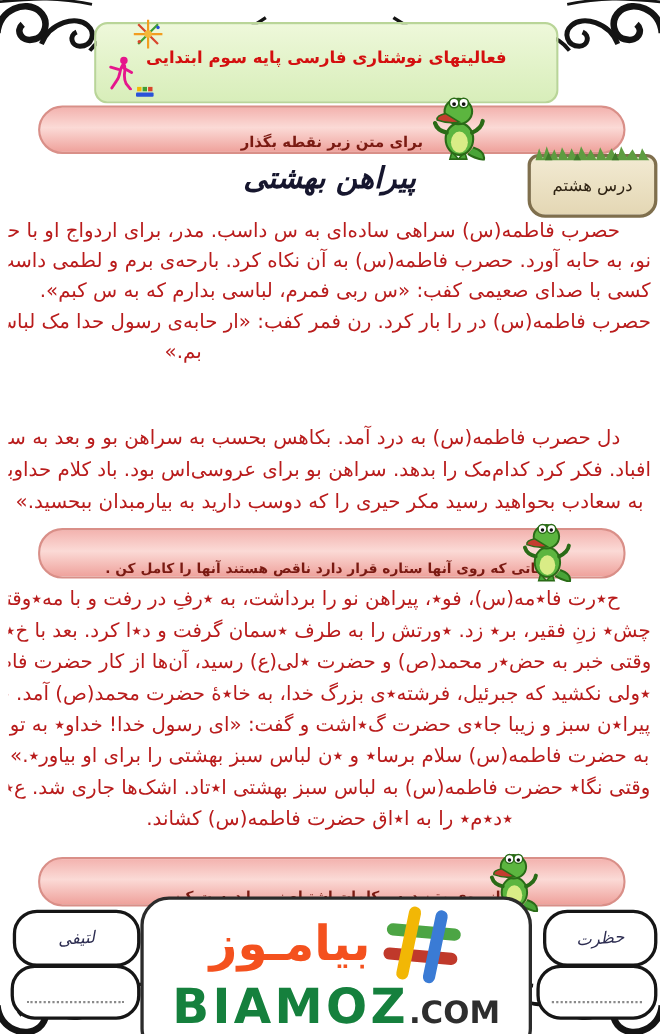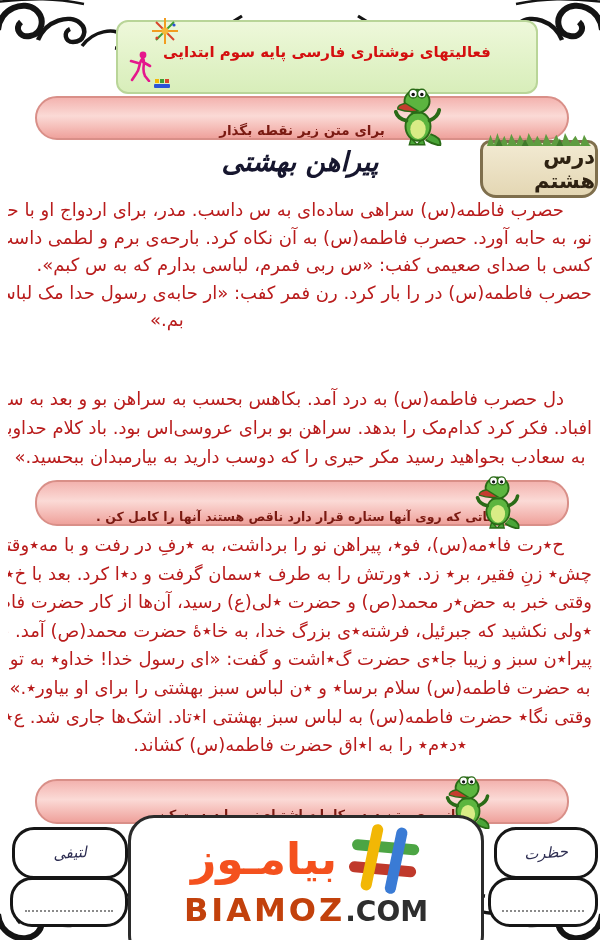--- a/index.html
+++ b/index.html
@@ -12,21 +12,21 @@
   .flourish{position:absolute; width:250px; height:62px; z-index:1;}
   .fl-tl{top:-4px; left:-6px;}
   .fl-tr{top:-4px; right:-6px; transform:scaleX(-1);}
   .fl-bl{bottom:-8px; left:-6px; transform:scaleY(-1);}
   .fl-br{bottom:-8px; right:-6px; transform:scale(-1,-1);}
   
   .header-box{
     position:absolute; left:86px; top:20px; width:418px; height:70px;
     background:linear-gradient(#eef8da,#d8eeba);
     border:2px solid #b9d598; border-radius:12px;
-    display:flex; align-items:center; justify-content:center; z-index:3;margin-left:30px;
+    display:flex; align-items:center; justify-content:center; z-index:3;
   }
   .header-title{font-size:15px; font-weight:bold; color:#d40f0f; padding-bottom:10px;}
   .hdr-icons{position:absolute; left:10px; bottom:4px; width:56px; height:58px;}
   .dancer{position:absolute; left:0; bottom:6px;}
   .starburst{position:absolute; left:22px; top:-14px;}
   .mini-logo{position:absolute; left:26px; bottom:0; display:flex; flex-direction:column; gap:1px; align-items:center;}
   .mini-logo .sq{display:flex; gap:1px;}
   .mini-logo .sq i{width:4px; height:4px; display:block;}
   .mini-logo .bar{width:16px; height:4px; background:#2a52d8; border-radius:1px;}
   
@@ -45,21 +45,21 @@
   .croc1{left:392px; top:84px; width:52px;}
   .croc2{left:474px; top:472px; width:48px;}
   .croc3{left:444px; top:772px; width:48px;}
   
   .ribbon{
     position:absolute; left:480px; top:140px; width:112px; height:52px;
     background:linear-gradient(#f2ead2,#e4d7b4);
     border:3px solid #7f6f4d; border-radius:10px 10px 16px 16px;
     display:flex; align-items:center; justify-content:center; z-index:3;
   }
-  .ribbon-label{font-size:21px; font-weight:bold; color:#2e2212;}
+  .ribbon-label{font-size:15px; font-weight:normal; color:#2e2212;}
   .ribbon-grass{position:absolute; top:-12px; left:4px; width:104px; height:15px;}
   
   .lesson-title{
     position:absolute; left:185px; top:146px; width:230px; text-align:center;
     font-family:"DejaVu Serif", serif; font-style:italic; font-weight:bold;
     font-size:27px; color:#16162e; z-index:2;
   }
   
   .hw{position:absolute; right:8px; left:8px; font-size:18px; color:#b91c1c; z-index:2;}
   .hw .line{line-height:27.6px; text-align:right; white-space:nowrap; overflow:hidden;}
@@ -82,21 +82,21 @@
   .dotline{width:78%; border-bottom:2px dotted #8a8a8a; height:40%;}
   
   .brand-card{
     position:absolute; left:128px; top:815px; width:350px; height:140px;
     background:#fff; border:3px solid #2b2b2b; border-radius:26px; z-index:4;
     display:flex; flex-direction:column; align-items:center;
   }
   .brand-row{display:flex; direction:ltr; align-items:center; gap:10px; margin-top:4px;}
   .brand-fa{font-size:44px; font-weight:bold; color:#f4511e; line-height:1;}
   .brand-en-row{display:flex; direction:ltr; align-items:baseline; margin-top:-2px;}
-  .brand-en{font-size:32px; font-weight:bold; color:#c2410c; letter-spacing:3px; line-height:1;}
+  .brand-en{font-size:44px; font-weight:bold; color:#15803d; letter-spacing:3px; line-height:1;}
   .brand-tld{font-size:28px; font-weight:bold; color:#2e2e2e;}
 </style>
 </head>
 <body>
 
 <div class="page">
 
   <svg class="flourish fl-tl" viewBox="0 0 250 62">
     <g fill="none" stroke="#141414">
       <path stroke-width="6" d="M4,34 C6,12 30,4 42,14 C52,23 48,38 36,40 C26,42 20,32 27,26"></path>

